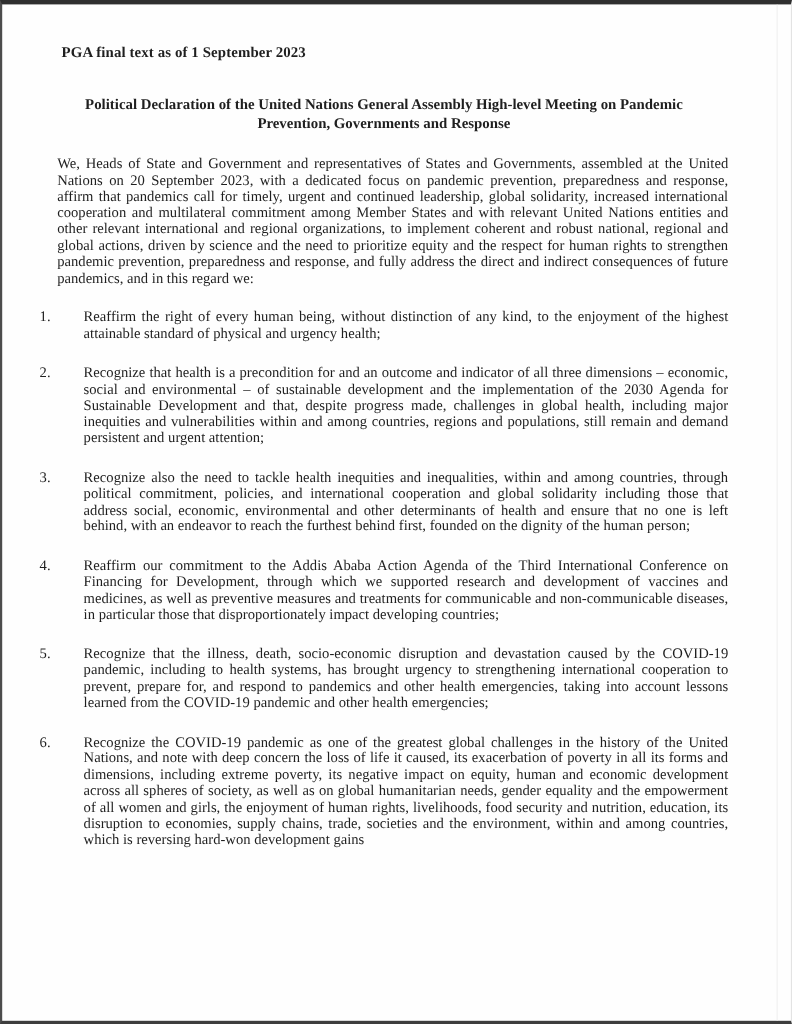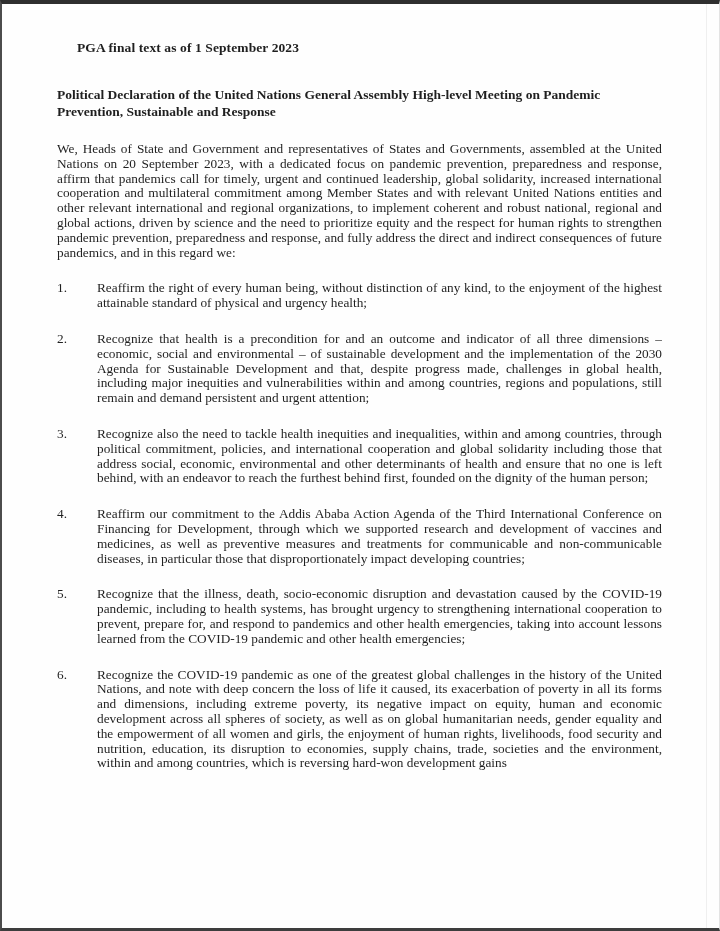--- a/index.html
+++ b/index.html
@@ -24,36 +24,37 @@
   .edge-line {
     position: absolute;
     top: 0;
     right: 12px;
     width: 1px;
     height: 100%;
     background: #efefef;
   }
   .content {
     position: relative;
-    padding: 36px 57px 0 55px;
+    padding: 36px 57px 0 34px;
   }
   .doc-header {
     margin-left: 20px;
     font-size: 13.5px;
     font-weight: bold;
     letter-spacing: 0.1px;
   }
   .doc-title {
     margin: 30px auto 12px auto;
+    text-align: center;
     font-size: 13.5px;
     font-weight: bold;
     line-height: 17px;
   }
   .preamble {
-    margin: 22px 0 0 0;
+    margin: 22px 0 0 16px;
     font-size: 13.3px;
     line-height: 14.8px;
     text-align: justify;
   }
   .item {
     display: flex;
     margin-top: 21px;
     font-size: 13.3px;
     line-height: 14.8px;
   }
@@ -70,21 +71,21 @@
 <body>
 
 <div class="page">
   <div class="edge-line"></div>
   <div class="content">
 
     <div class="doc-header">PGA final text as of 1 September 2023</div>
 
     <div class="doc-title">
       <div>Political Declaration of the United Nations General Assembly High-level Meeting on Pandemic</div>
-      <div>Prevention, Sustainable and Response</div>
+      <div>Prevention, Governments and Response</div>
     </div>
 
     <p class="preamble">We, Heads of State and Government and representatives of States and Governments, assembled at the United Nations on 20 September 2023, with a dedicated focus on pandemic prevention, preparedness and response, affirm that pandemics call for timely, urgent and continued leadership, global solidarity, increased international cooperation and multilateral commitment among Member States and with relevant United Nations entities and other relevant international and regional organizations, to implement coherent and robust national, regional and global actions, driven by science and the need to prioritize equity and the respect for human rights to strengthen pandemic prevention, preparedness and response, and fully address the direct and indirect consequences of future pandemics, and in this regard we:</p>
 
     <div class="item">
       <span class="num">1.</span>
       <span class="txt">Reaffirm the right of every human being, without distinction of any kind, to the enjoyment of the highest attainable standard of physical and urgency health;</span>
     </div>
 
     <div class="item">

